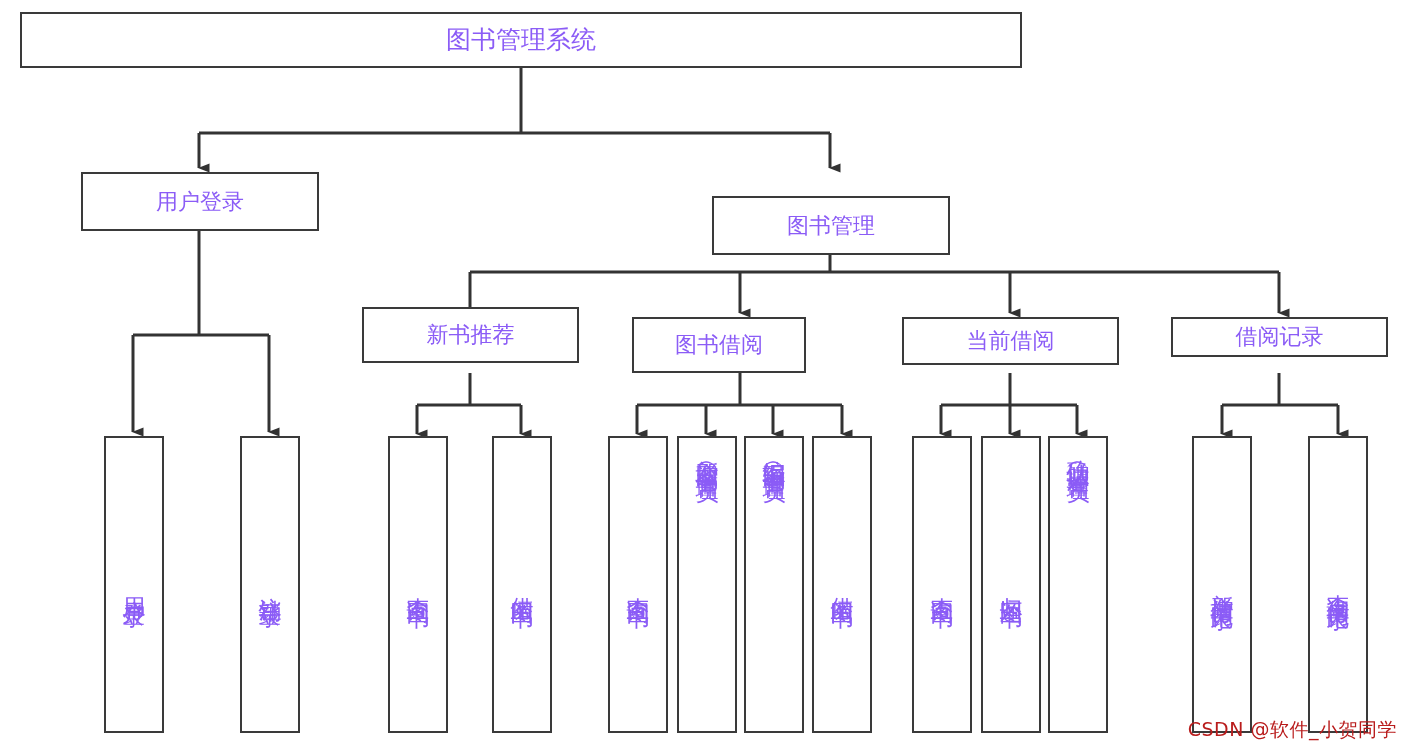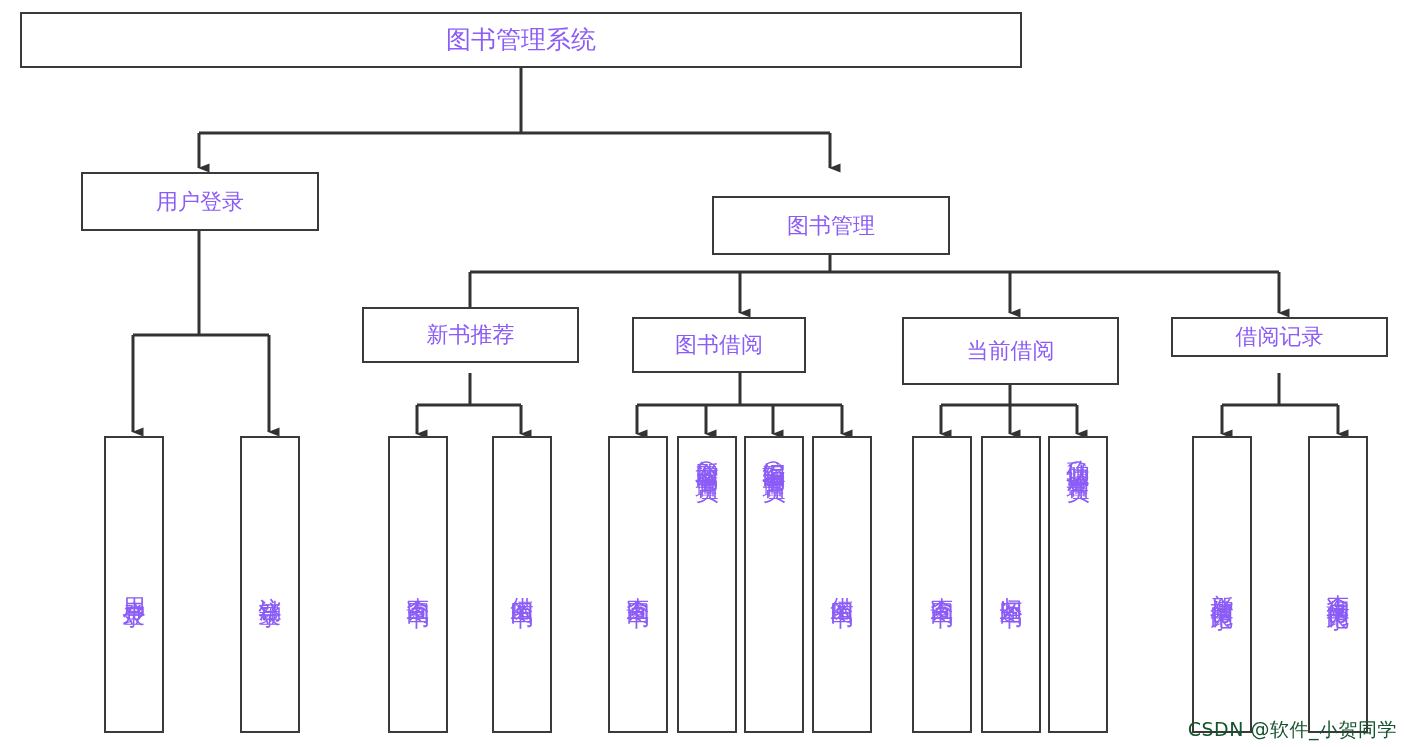--- a/index.html
+++ b/index.html
@@ -68,21 +68,21 @@
   }
   .node-leaf.mid-text {
     align-items: center;
     padding-top: 0;
   }
   .watermark {
     position: absolute;
     right: 8px;
     bottom: 4px;
     font-size: 19px;
-    color: #14532d;
+    color: #b91c1c;
     letter-spacing: 0.5px;
     white-space: nowrap;
     user-select: none;
   }
 </style>
 </head>
 <body>
 
 <div id="diagram-canvas">
 
@@ -150,21 +150,21 @@
   <div class="node node-l2" style="left:712px; top:172px; width:238px; height:59px;margin-top:24px;">
     <span>图书管理</span>
   </div>
 
   <div class="node node-l3" style="left:362px; top:307px; width:217px; height:56px;">
     <span>新书推荐</span>
   </div>
   <div class="node node-l3" style="left:632px; top:317px; width:174px; height:56px;">
     <span>图书借阅</span>
   </div>
-  <div class="node node-l3" style="left:902px; top:317px; width:217px; height:68px;">
+  <div class="node node-l3" style="left:902px; top:317px; width:217px; height:48px;">
     <span>当前借阅</span>
   </div>
   <div class="node node-l3" style="left:1171px; top:317px; width:217px; height:40px;">
     <span>借阅记录</span>
   </div>
 
   <div class="node node-leaf mid-text" style="left:104px; top:436px; width:60px; height:297px;">
     <span class="vtext">用户登录</span>
   </div>
   <div class="node node-leaf mid-text" style="left:240px; top:436px; width:60px; height:297px;">

